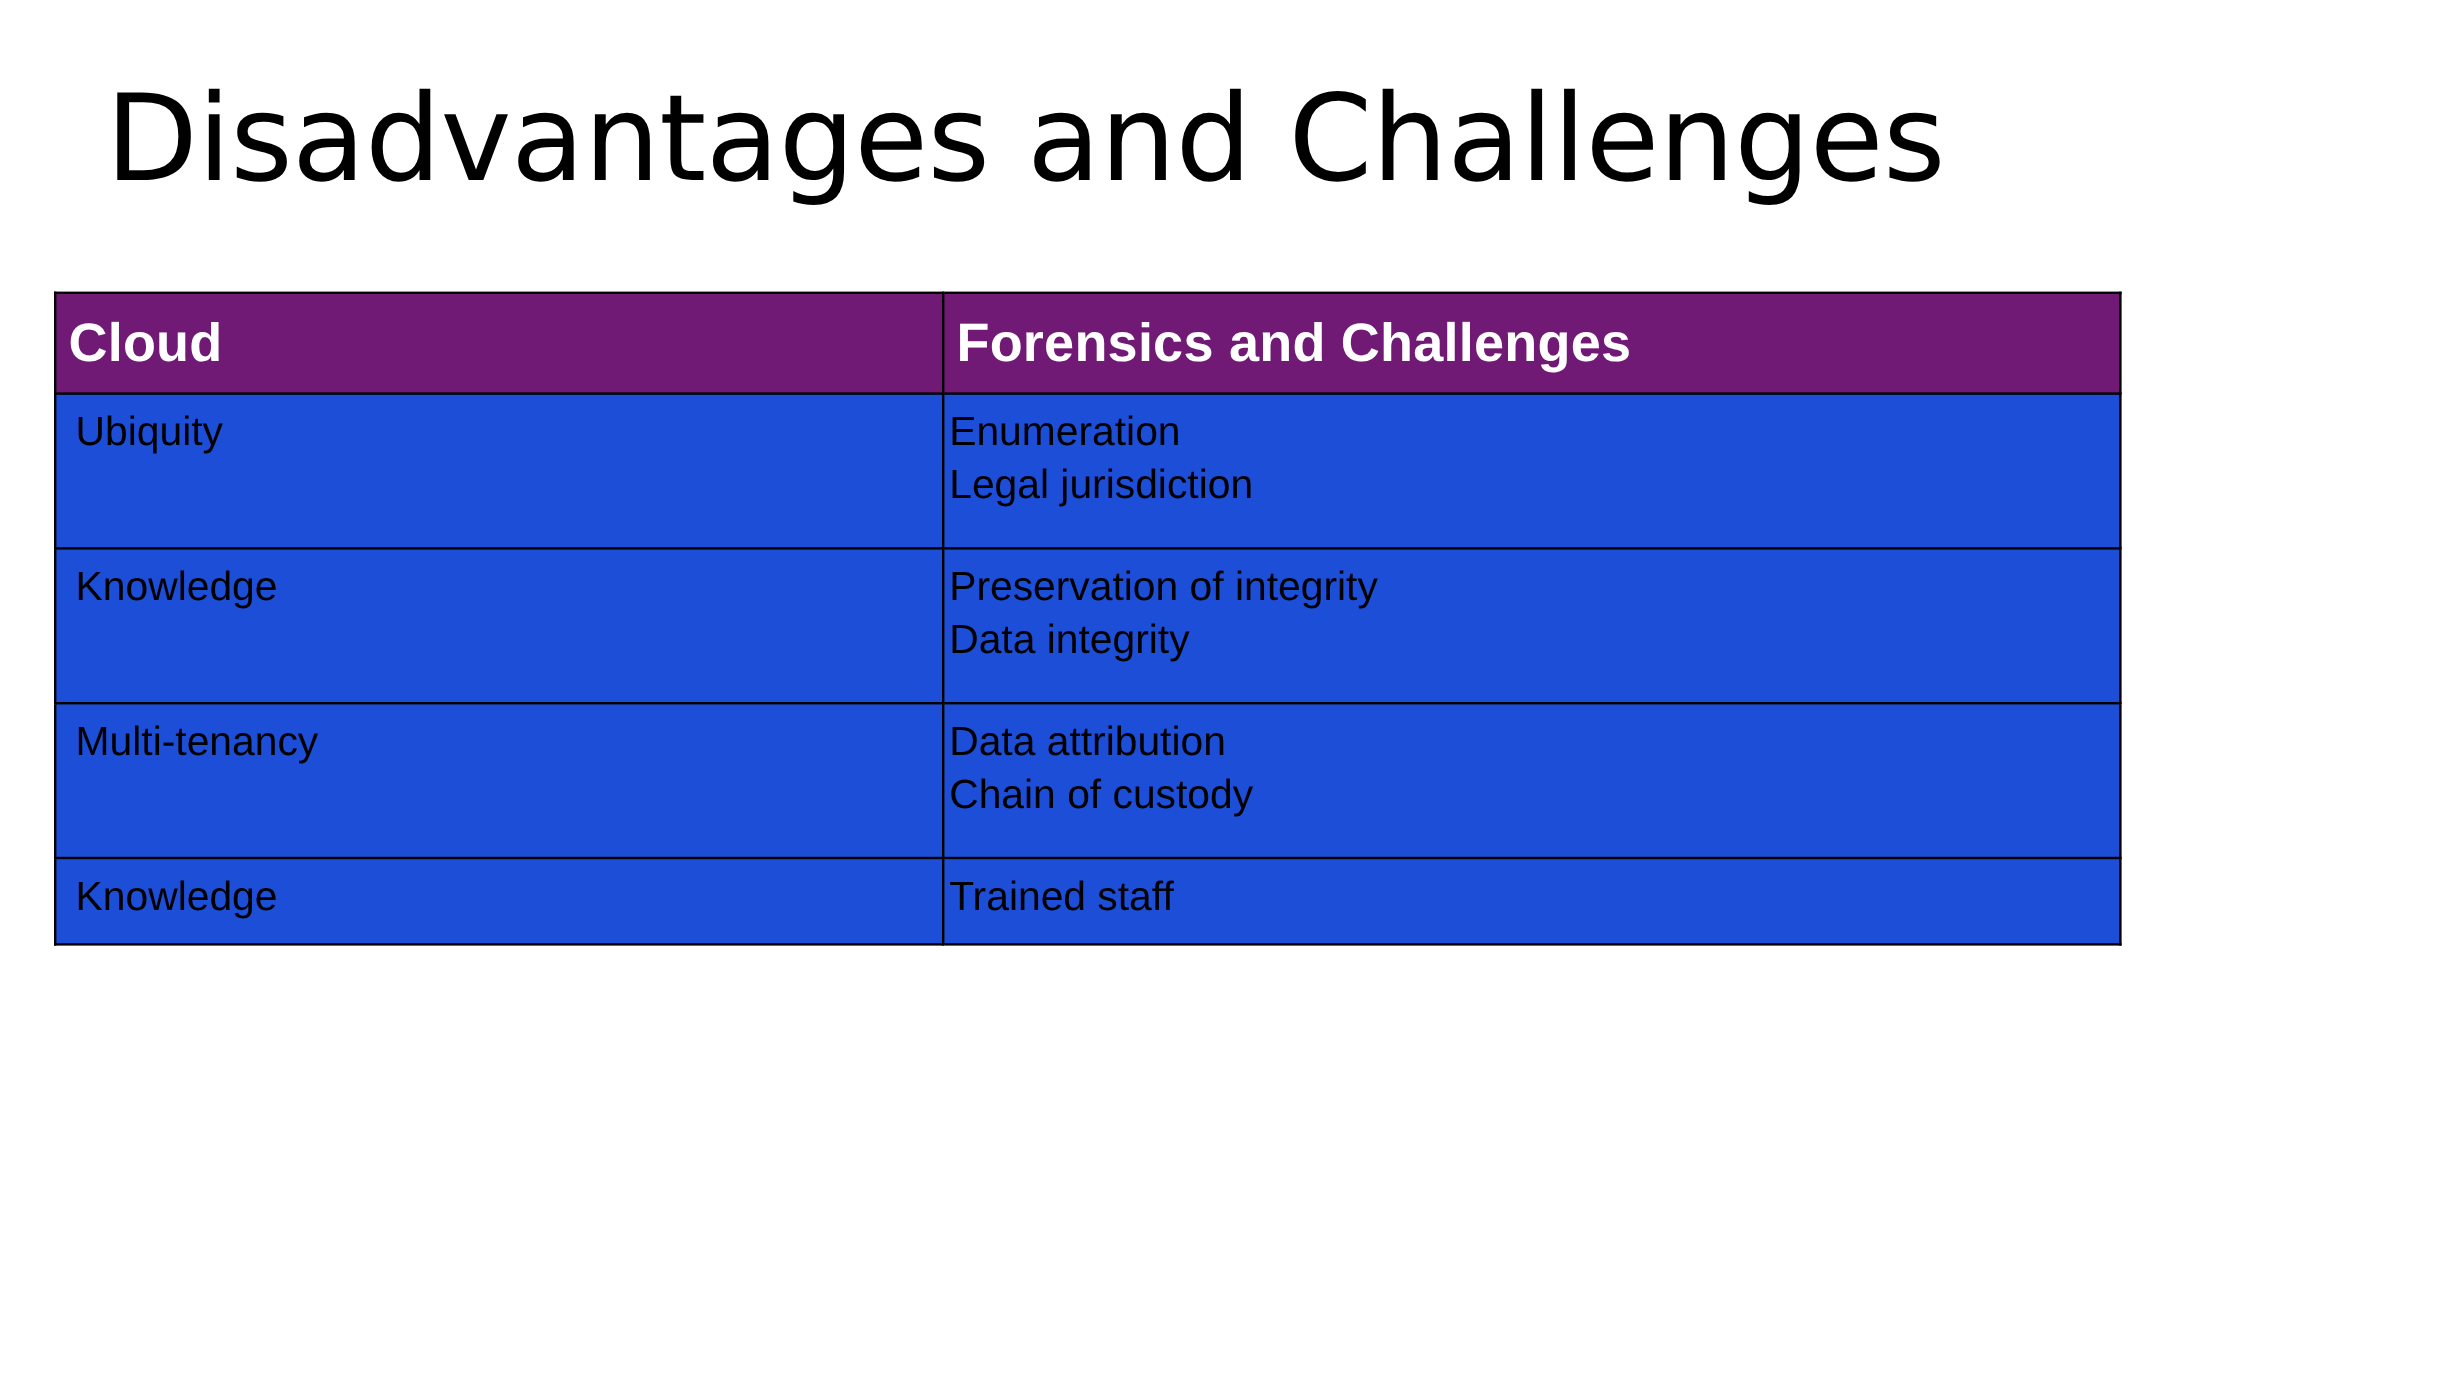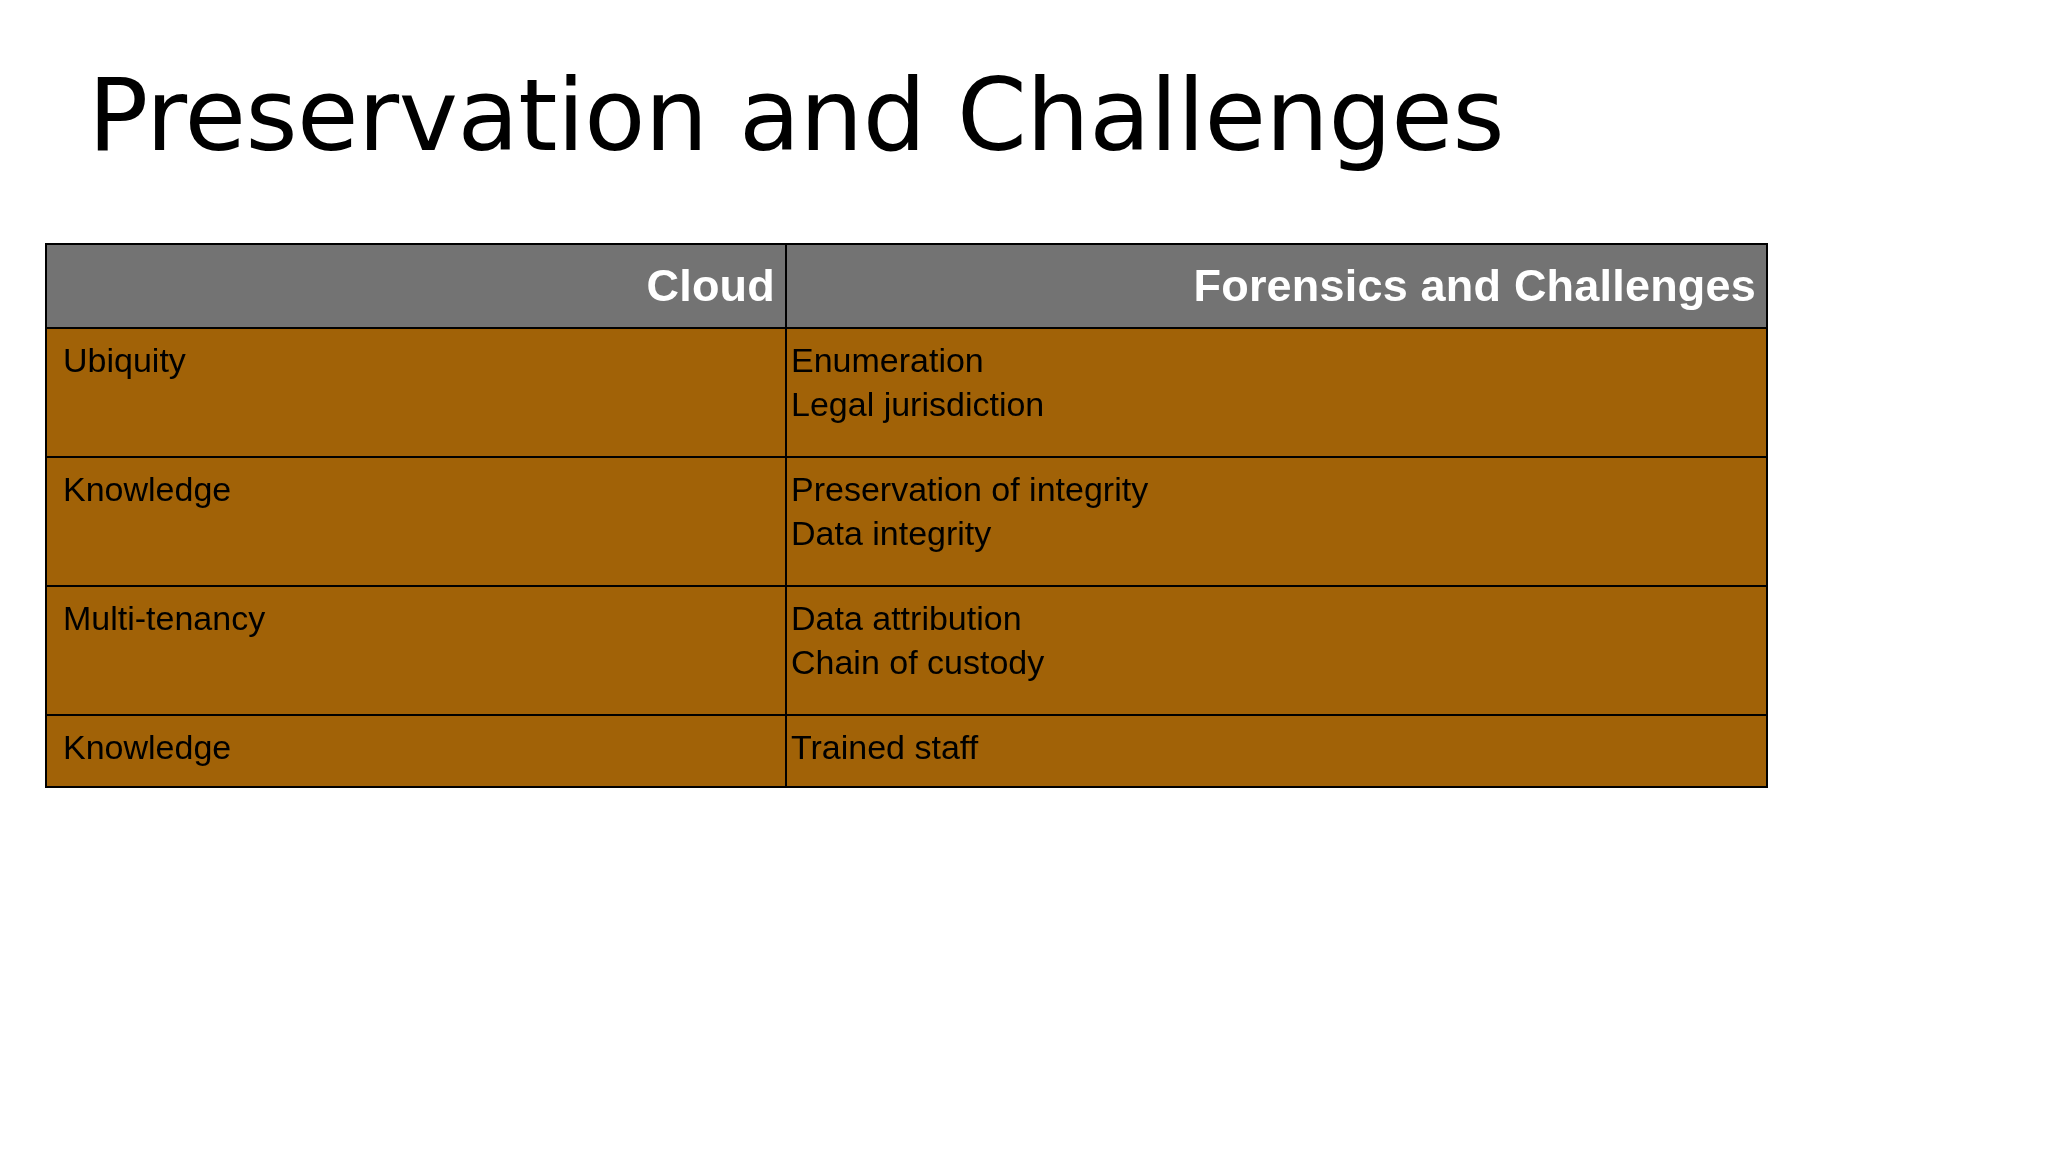--- a/index.html
+++ b/index.html
@@ -41,60 +41,60 @@
   }
   table.matrix {
     width: 1721px;
     border-collapse: collapse;
     table-layout: fixed;
   }
   table.matrix col.c-left  { width: 740px; }
   table.matrix col.c-right { width: 981px; }
 
   table.matrix thead th {
-    background: #737373;
+    background: #701a75;
     color: #ffffff;
     font-family: "Liberation Sans", sans-serif;
     font-size: 45px;
     font-weight: bold;
-    text-align: right;
+    text-align: left;
     vertical-align: middle;
     height: 82px;
     padding: 0 10px;
     border: 2px solid #000000;
     letter-spacing: 0.2px;
   }
   table.matrix tbody td {
     border: 2px solid #000000;
     vertical-align: top;
     padding: 10px 14px 16px 14px;
     font-family: "Liberation Sans", sans-serif;
     font-size: 34px;
     line-height: 1.28;
     color: #000000;
-    background: #a16207;
+    background: #1d4ed8;
   }
   table.matrix tbody td.cell-left {
     padding-left: 16px;
   }
   table.matrix tbody td.cell-right {
     padding-left: 4px;
   }
   .cell-line {
     display: block;
     white-space: nowrap;
   }
   .row-pad { height: 14px; display: block; }
 </style>
 </head>
 <body>
 
 <div class="slide">
 
-  <div class="slide-title">Preservation and Challenges</div>
+  <div class="slide-title">Disadvantages and Challenges</div>
 
   <div class="table-wrap">
     <table class="matrix">
       <colgroup>
         <col class="c-left">
         <col class="c-right">
       </colgroup>
       <thead>
         <tr>
           <th>Cloud</th>

